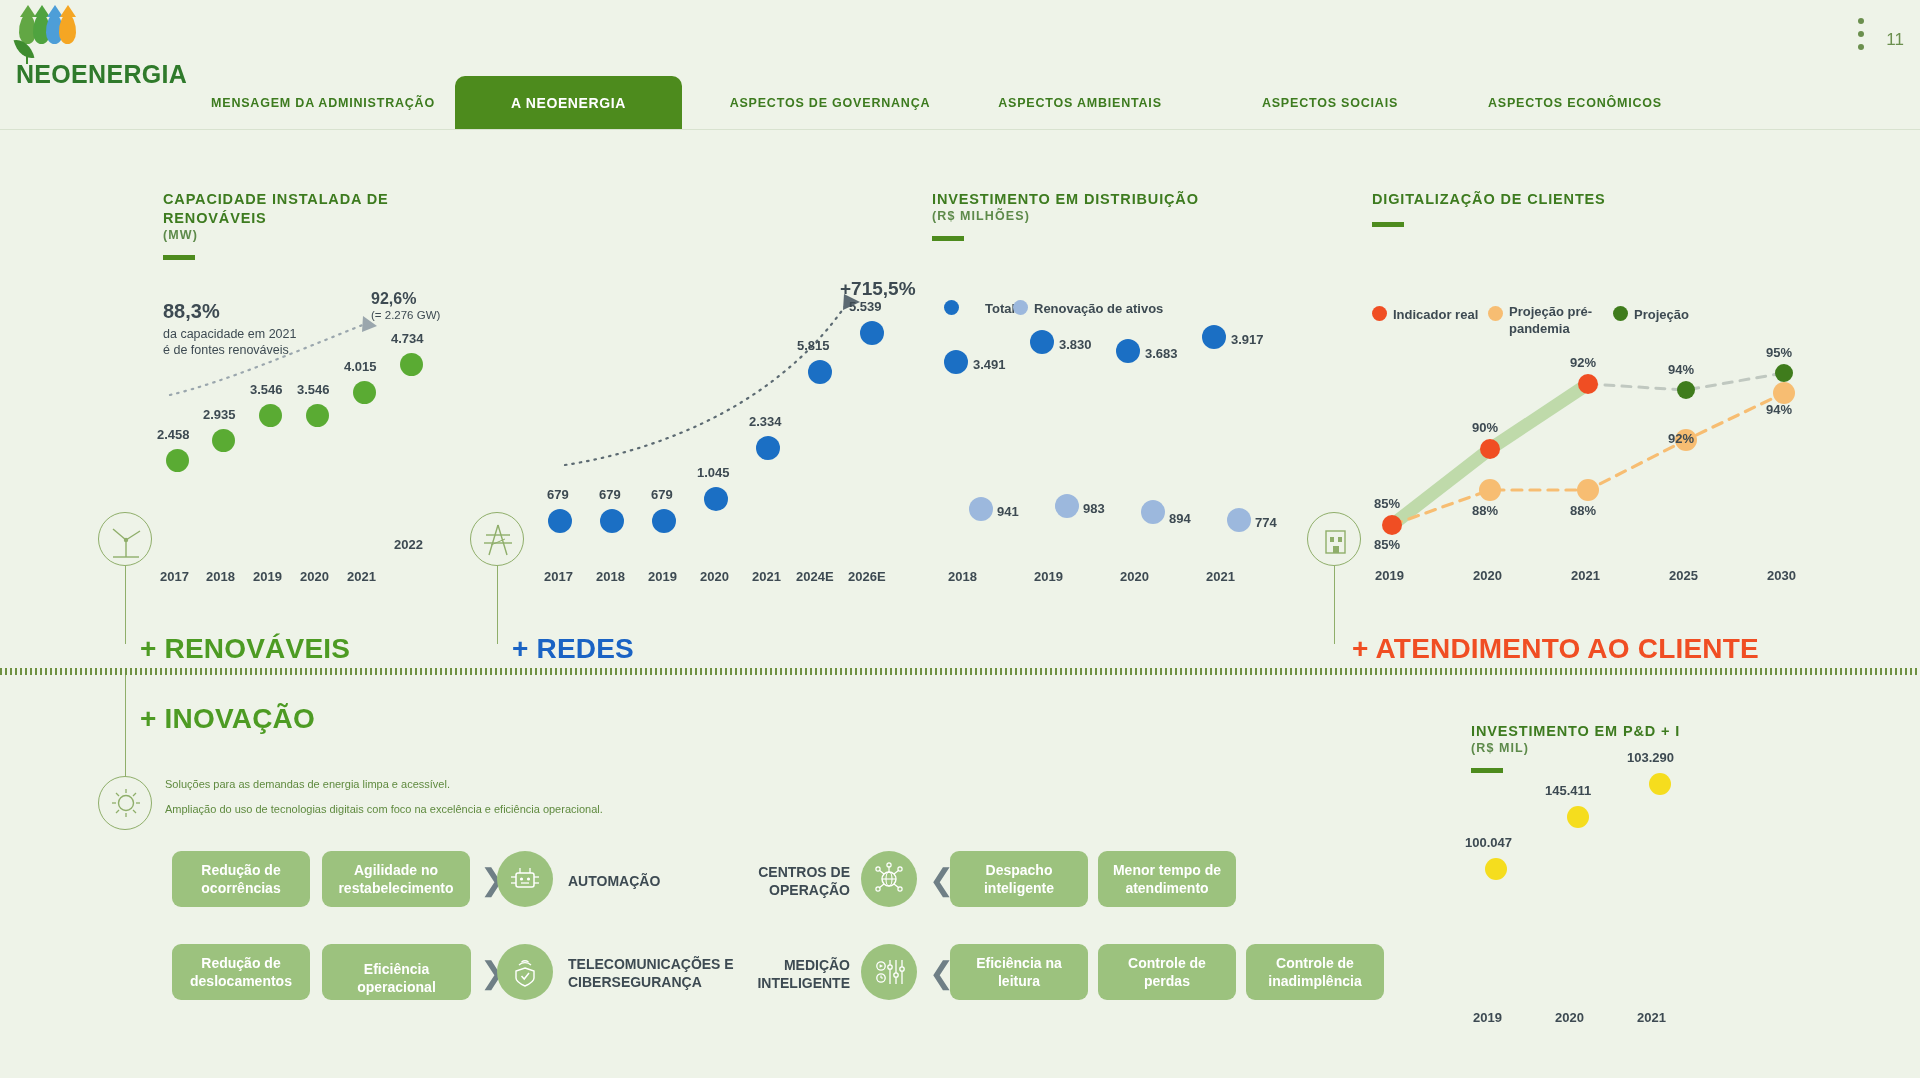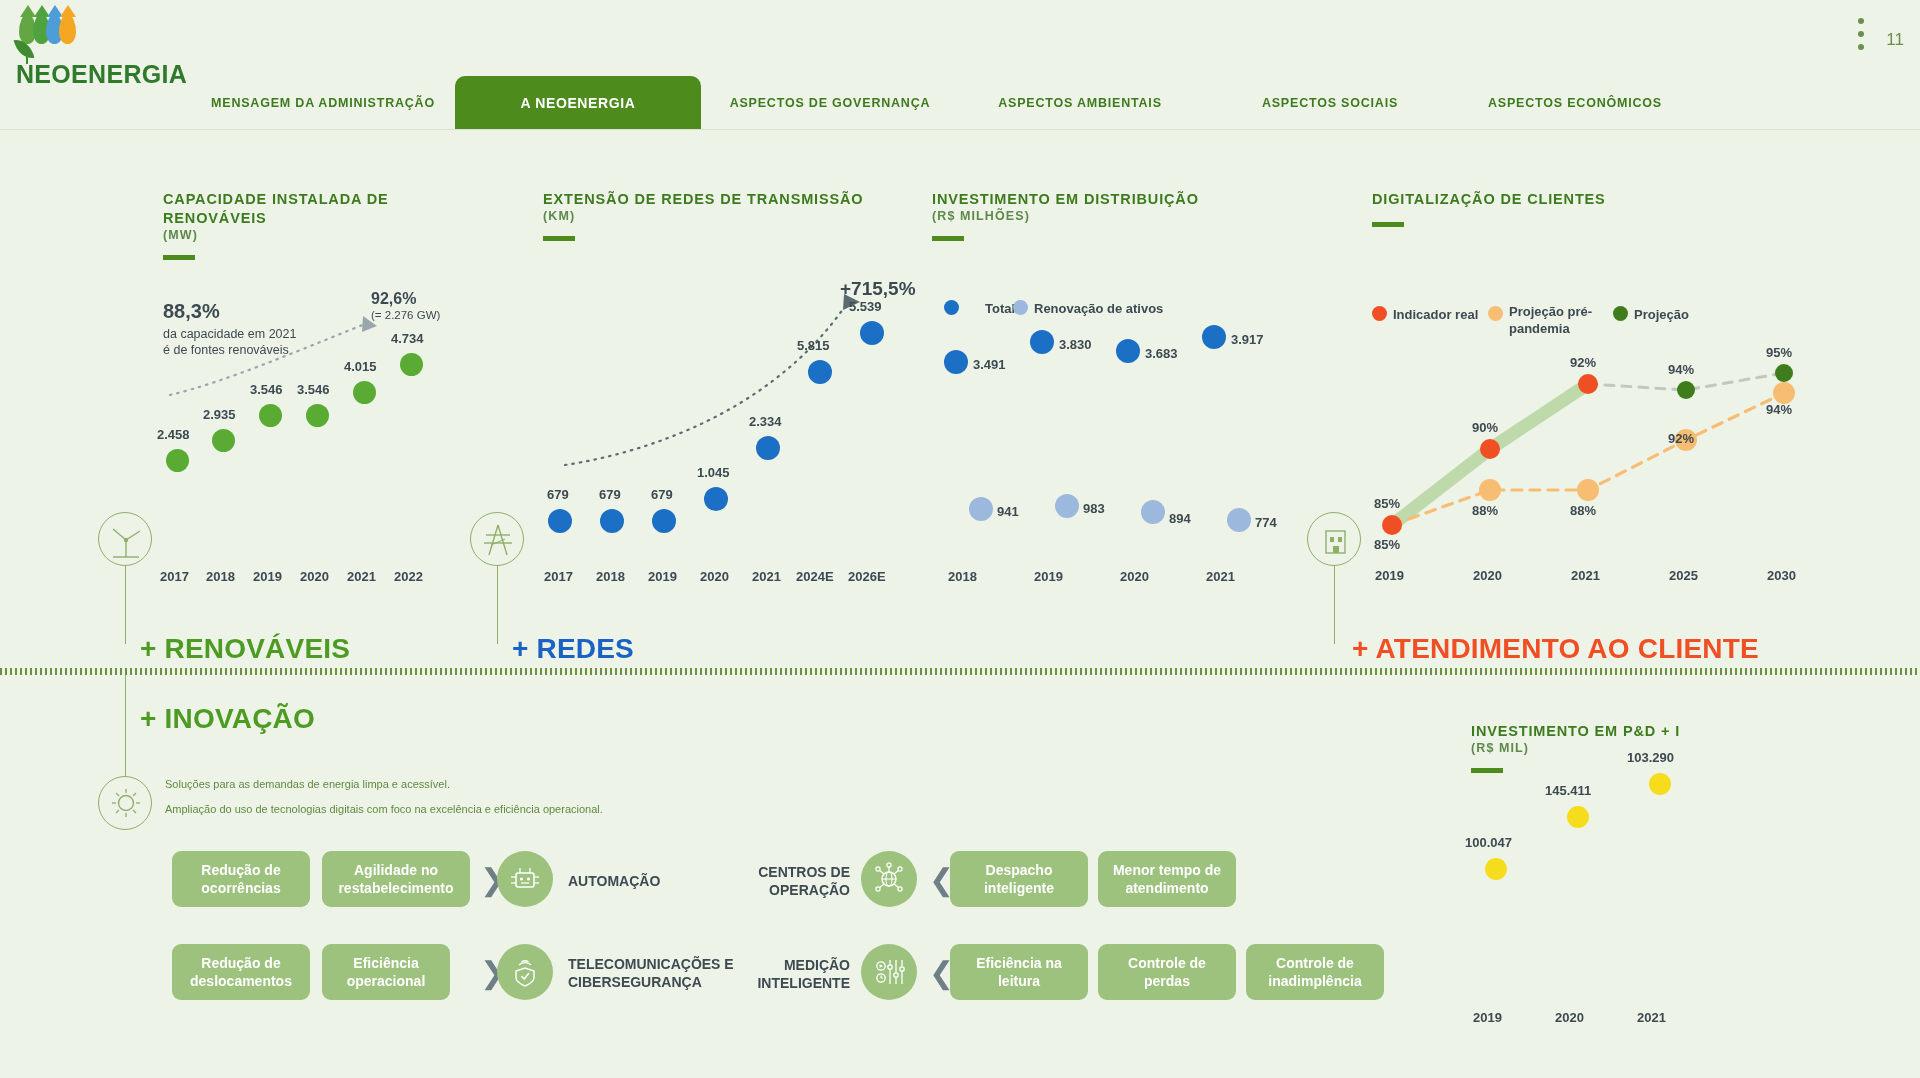--- a/index.html
+++ b/index.html
@@ -94,21 +94,21 @@
         <span class="drop d3"></span>
         <span class="drop d4"></span>
       </div>
       <span class="leaf"></span>
       <span class="stem"></span>
       <div class="logo-word">NEOENERGIA</div>
     </div>
 
     <div class="nav">
       <div class="nav-item" style="left:208px;width:230px;">MENSAGEM DA ADMINISTRAÇÃO</div>
-      <div class="nav-item active" style="left:455px;width:246px;">A NEOENERGIA</div>
+      <div class="nav-item active" style="left:455px;width:227px;">A NEOENERGIA</div>
       <div class="nav-item" style="left:715px;width:230px;">ASPECTOS DE GOVERNANÇA</div>
       <div class="nav-item" style="left:970px;width:220px;">ASPECTOS AMBIENTAIS</div>
       <div class="nav-item" style="left:1230px;width:200px;">ASPECTOS SOCIAIS</div>
       <div class="nav-item" style="left:1460px;width:230px;">ASPECTOS ECONÔMICOS</div>
     </div>
 
     <div class="kebab">
         <i></i>
         <i></i>
         <i></i>
@@ -156,28 +156,23 @@
     <div class="knob" style="left:306px;top:404px;width:23px;height:23px;background:#5aab33;"></div>
     <div class="val" style="left:297px;top:382px;">3.546</div>
     <div class="xlab" style="left:300px;top:569px;">2020</div>
 
     <div class="knob" style="left:353px;top:381px;width:23px;height:23px;background:#5aab33;"></div>
     <div class="val" style="left:344px;top:359px;">4.015</div>
     <div class="xlab" style="left:347px;top:569px;">2021</div>
 
     <div class="knob" style="left:400px;top:353px;width:23px;height:23px;background:#5aab33;"></div>
     <div class="val" style="left:391px;top:331px;">4.734</div>
-    <div class="xlab" style="left:394px;top:569px;">2022</div>
-  </div>
-
-  <div class="annot" style="left:543px;top:190px;width:340px;">
-    <div class="ch-title">EXTENSÃO DE REDES DE TRANSMISSÃO</div>
-    <div class="ch-sub">(KM)</div>
-    <div class="ch-bar"></div>
-  </div>
+    <div class="xlab" style="left:394px;top:537px;">2022</div>
+  </div>
+
 
   <div class="annot" style="left:840px;top:278px;">
     <div style="font-size:19px;font-weight:bold;color:#3d4a52;">+715,5%</div>
   </div>
 
   <svg style="position:absolute;left:560px;top:280px;" width="320" height="190">
     <path d="M5,185 C90,172 215,130 288,22" stroke="#5c6a72" stroke-width="2.2" fill="none" stroke-dasharray="1.5 6" stroke-linecap="round"></path>
     <polygon points="284,14 300,22 283,30" fill="#5c6a72"></polygon>
   </svg>
 
@@ -408,21 +403,21 @@
   <div class="pill" style="left:950px;top:851px;width:138px;height:56px;">
     <span>Despacho inteligente</span>
   </div>
   <div class="pill" style="left:1098px;top:851px;width:138px;height:56px;">
     <span>Menor tempo de atendimento</span>
   </div>
 
   <div class="pill" style="left:172px;top:944px;width:138px;height:56px;">
     <span>Redução de deslocamentos</span>
   </div>
-  <div class="pill" style="left:322px;top:944px;width:128px;height:56px;">
+  <div class="pill" style="left:322px;top:944px;width:149px;height:56px;align-items:flex-end;">
     <span>Eficiência operacional</span>
   </div>
   <div class="chev" style="left:480px;top:955px;">❯</div>
   <div class="roundicon" style="left:497px;top:944px;width:56px;height:56px;">
     <svg width="34" height="34" viewBox="0 0 34 34">
       <path d="M17 13 L26 16 L26 23 C26 27 17 31 17 31 C17 31 8 27 8 23 L8 16 Z" stroke="#fff" stroke-width="1.4" fill="none"></path>
       <path d="M13.5 21 L16.2 24 L21 18" stroke="#fff" stroke-width="1.5" fill="none"></path>
       <path d="M11 10 A9 9 0 0 1 23 10" stroke="#fff" stroke-width="1.3" fill="none"></path>
       <path d="M13.5 7 A6 6 0 0 1 20.5 7" stroke="#fff" stroke-width="1.3" fill="none"></path>
     </svg>

